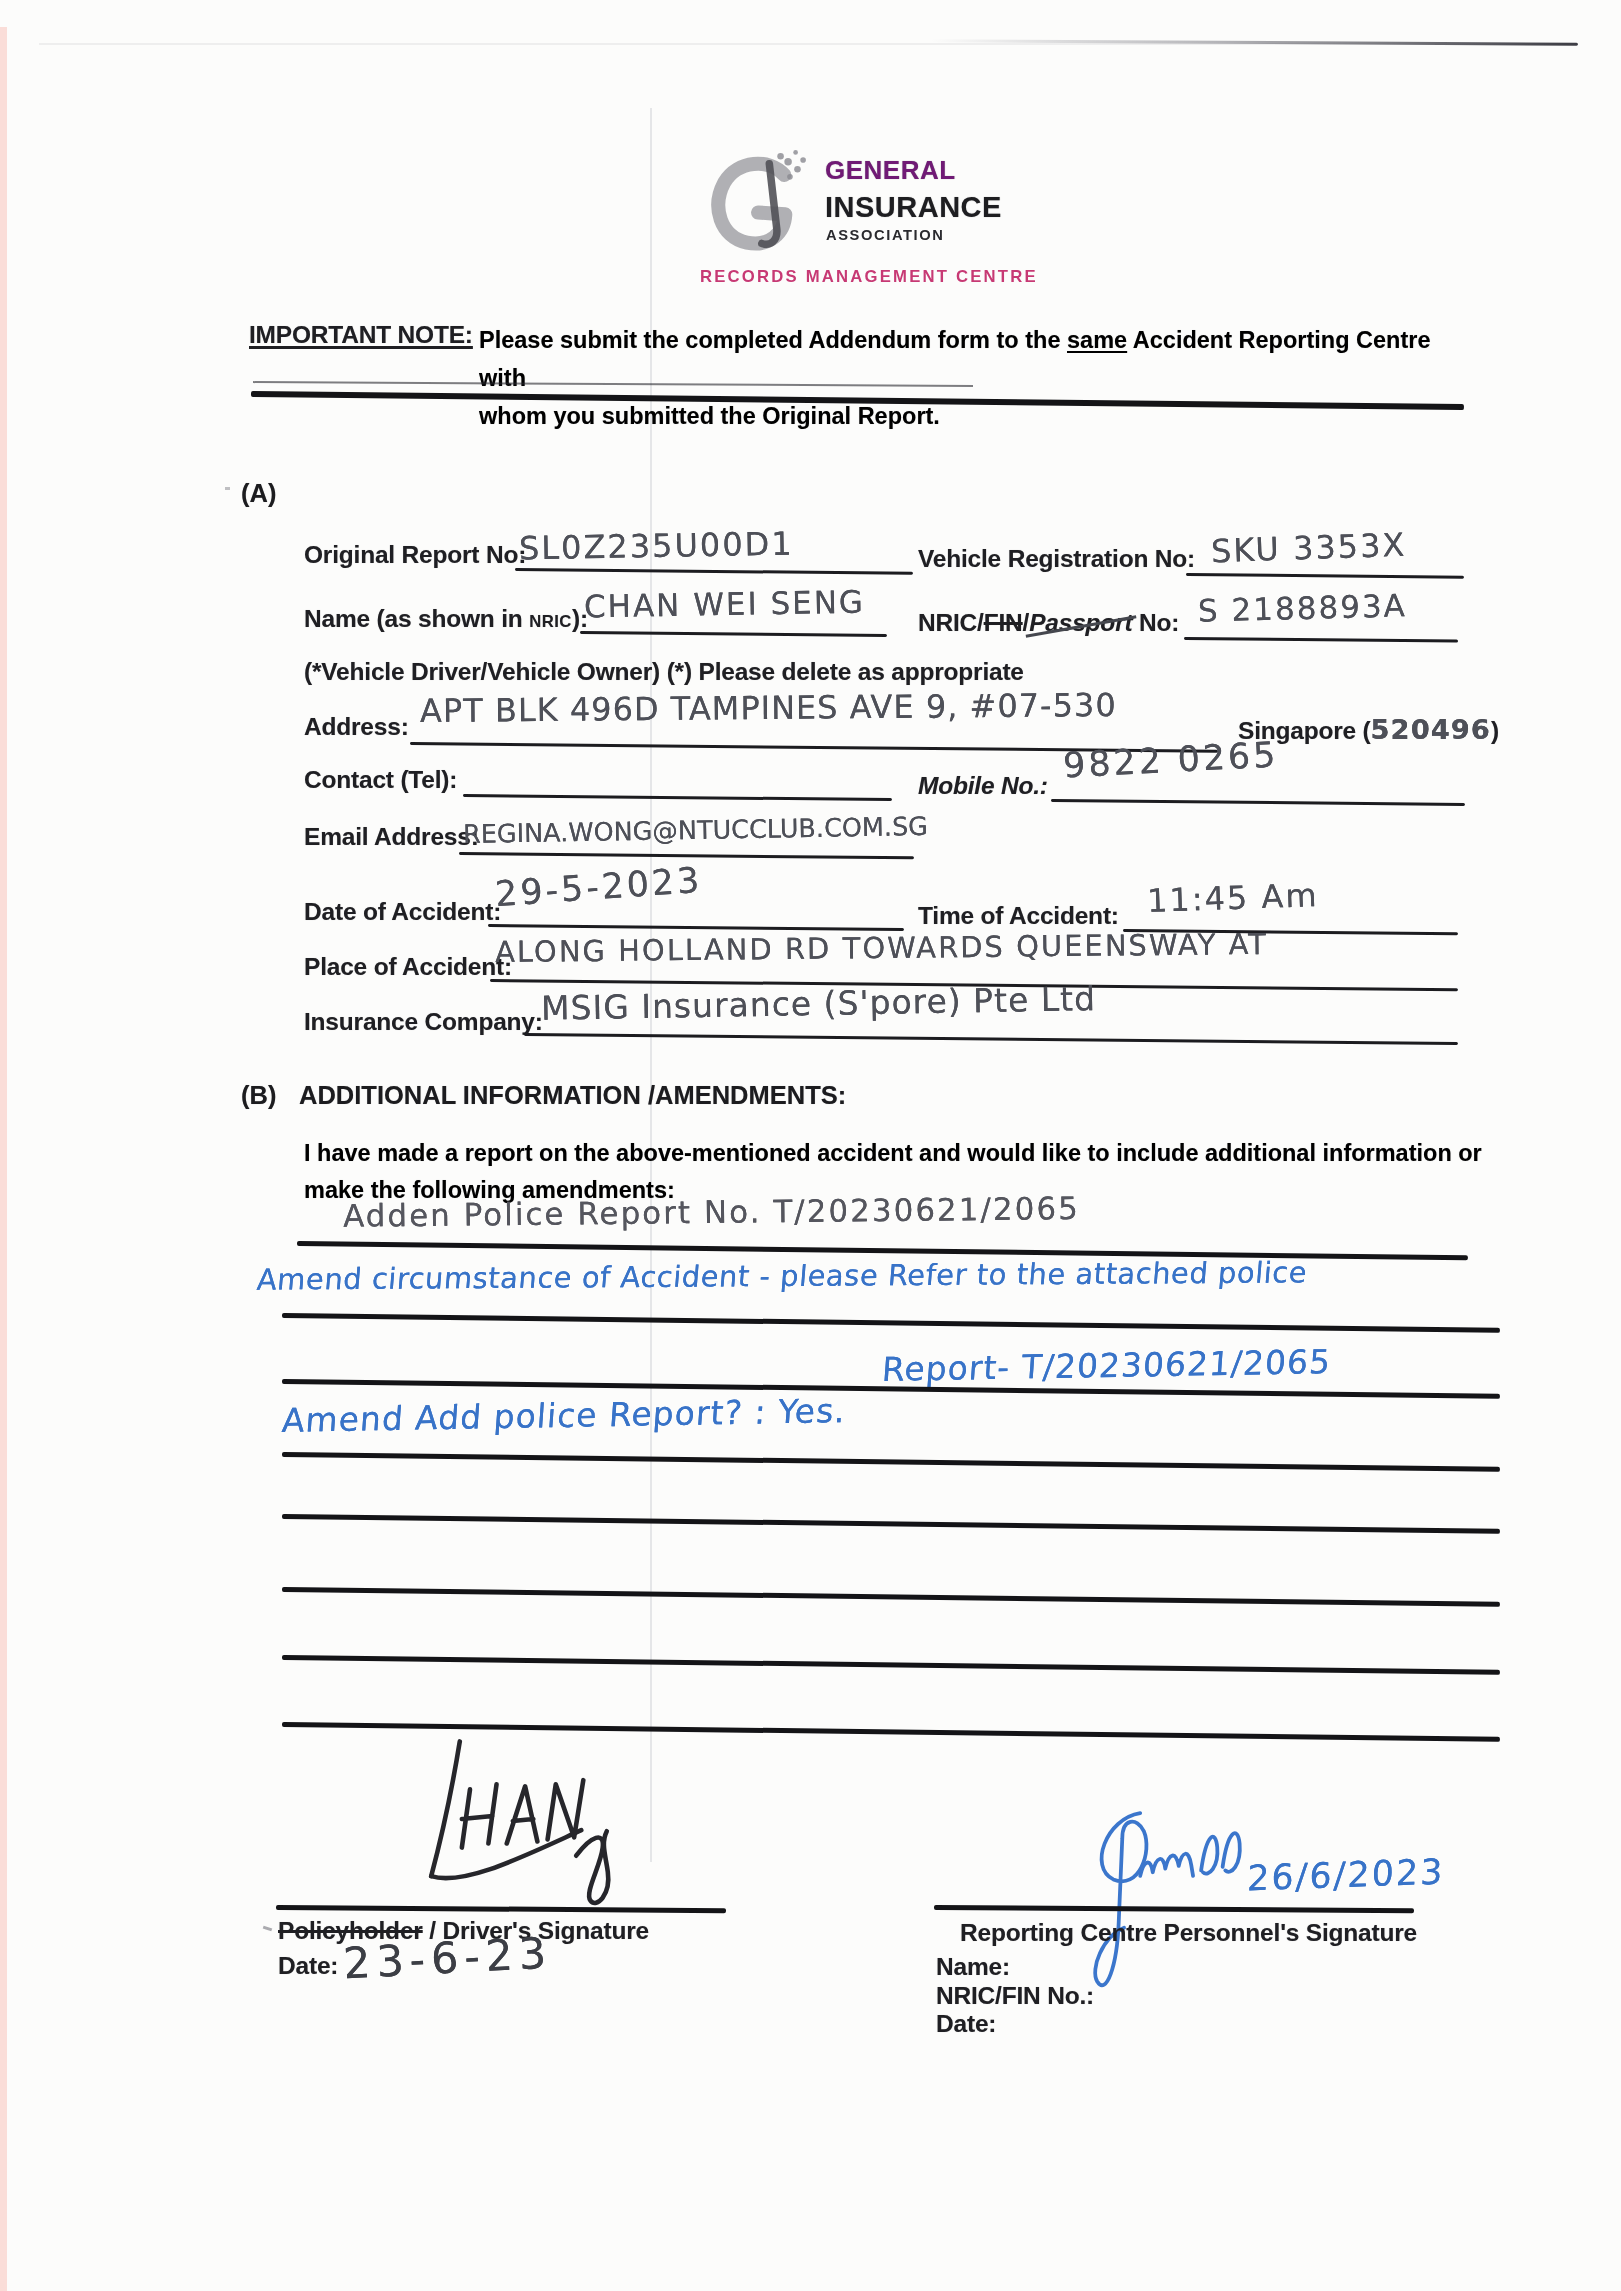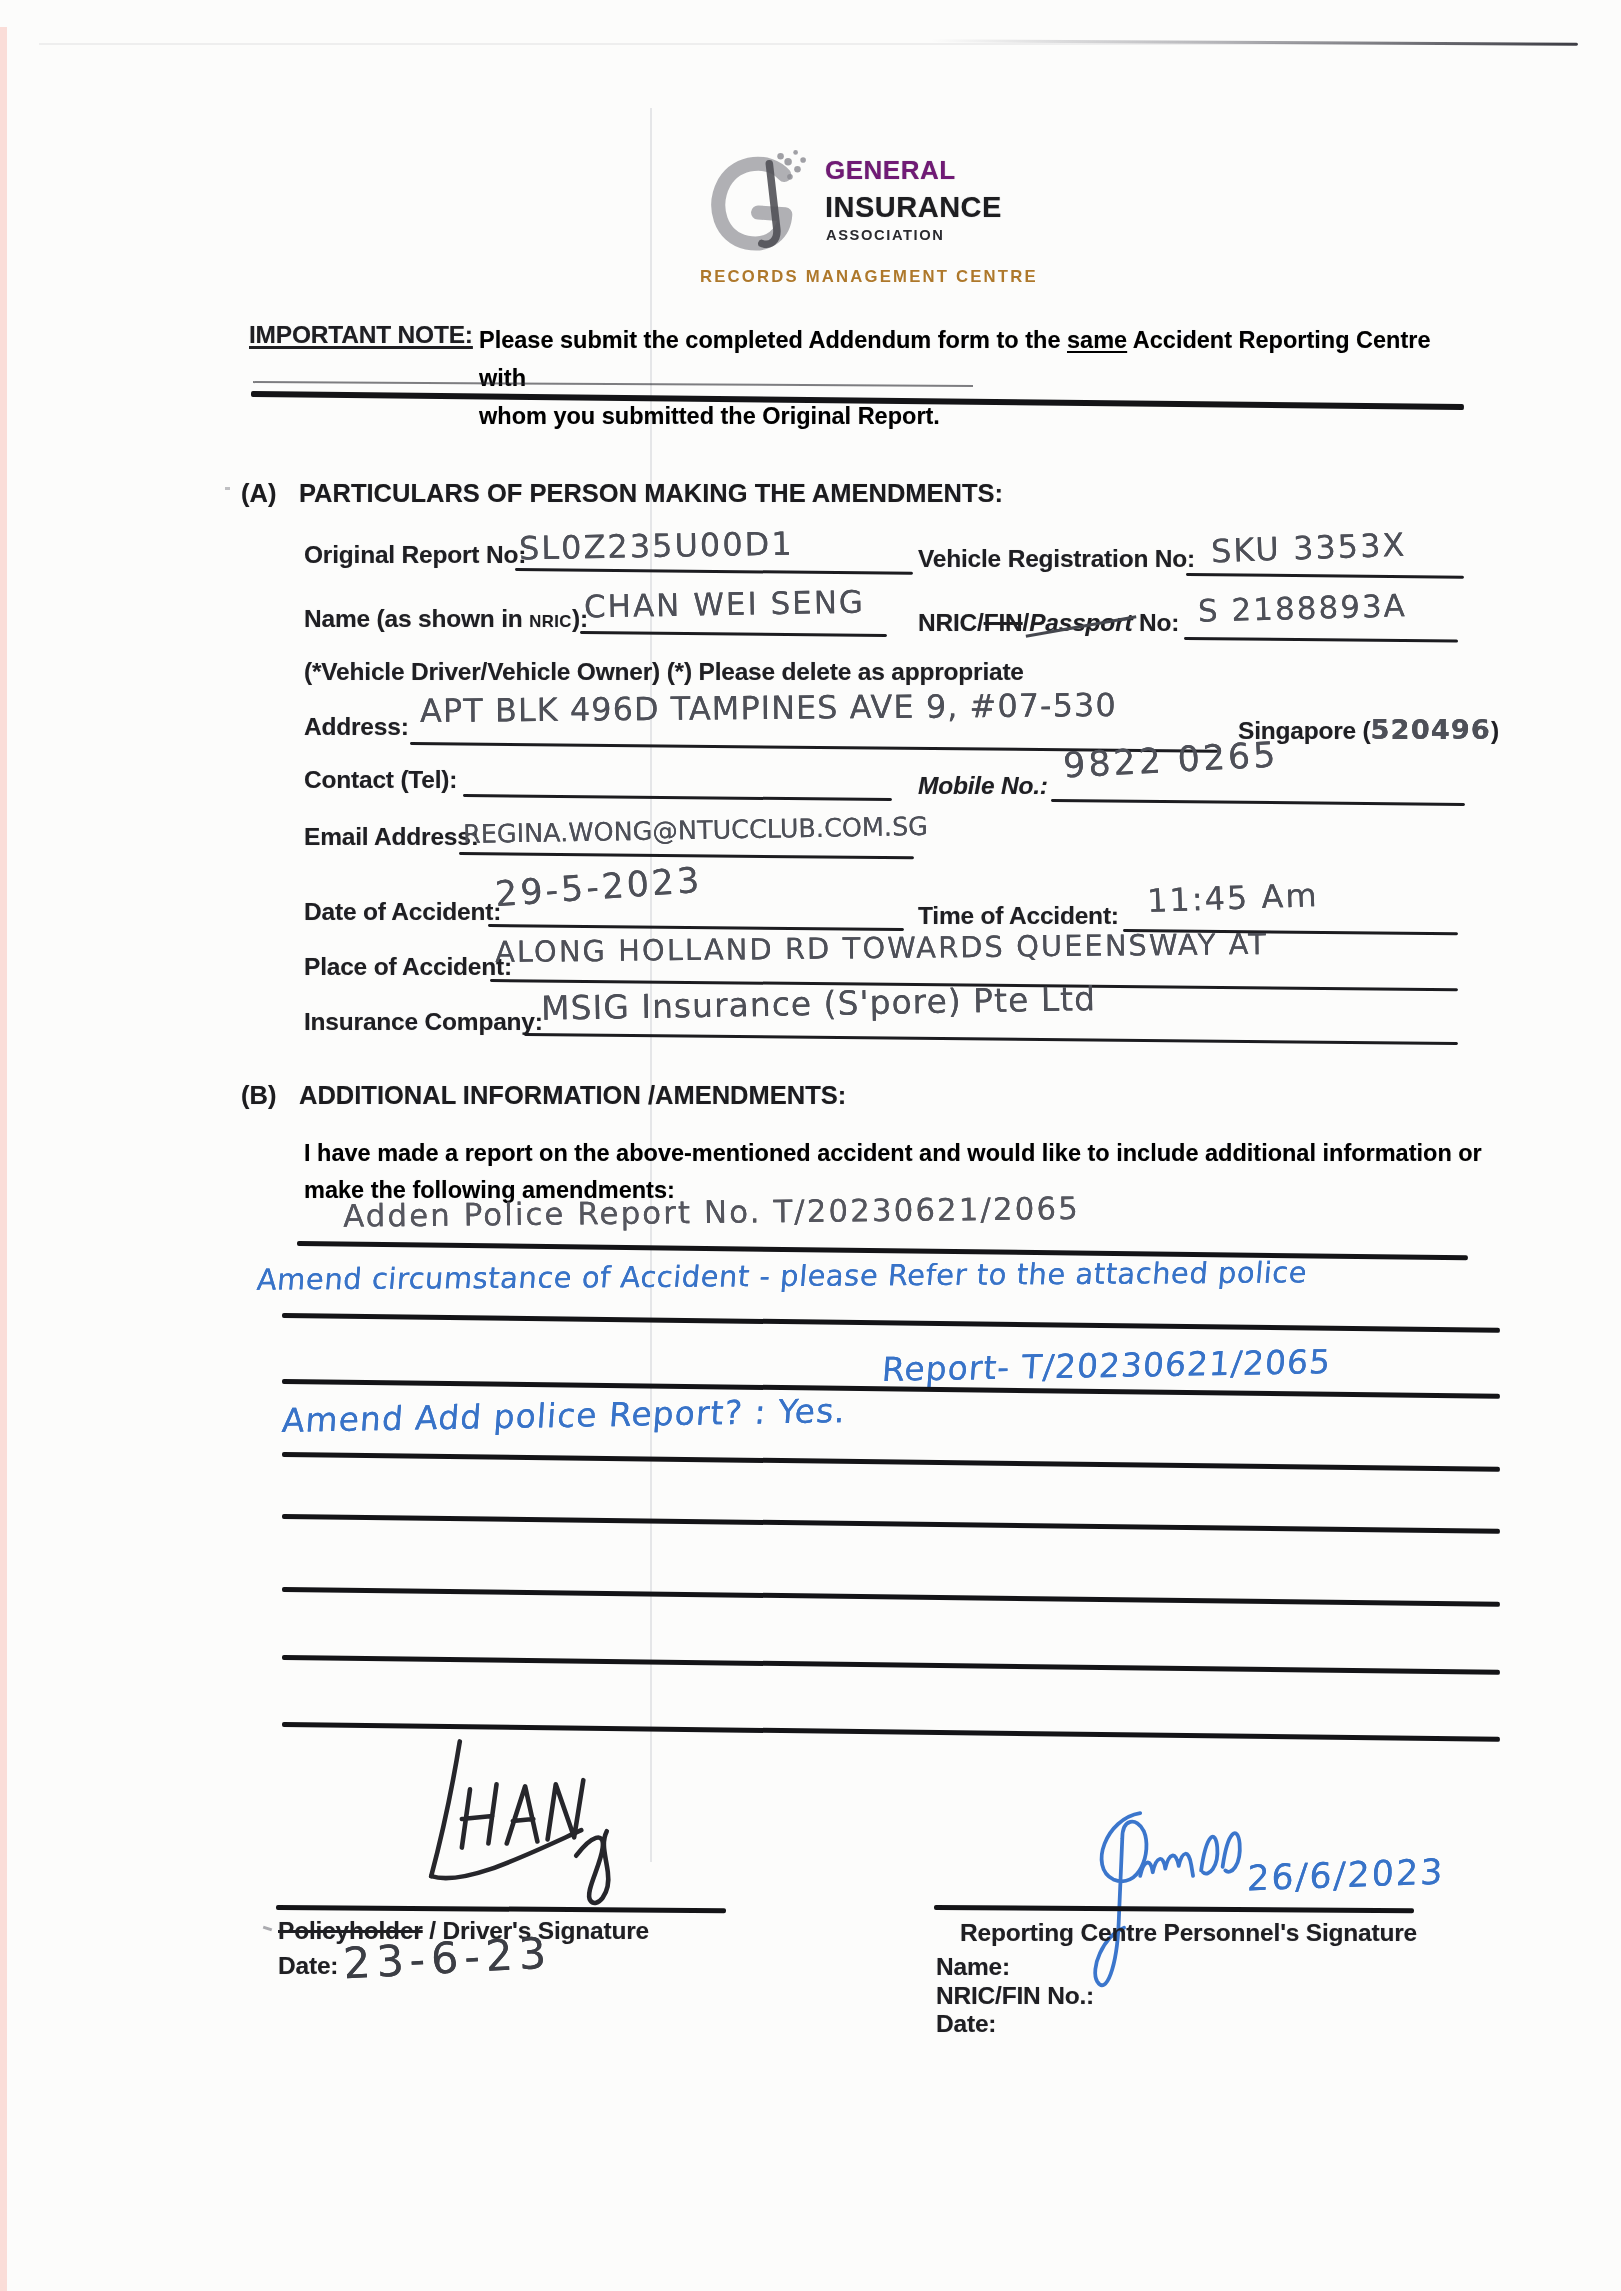--- a/index.html
+++ b/index.html
@@ -60,33 +60,32 @@
         <circle cx="98" cy="30" r="3"></circle>
           <circle cx="112" cy="12" r="3"></circle>
         <circle cx="88" cy="8" r="3.5"></circle>
           <circle cx="104" cy="4" r="2.5"></circle>
       </g>
     </svg>
   </div>
   <div class="abs" style="left:825px;top:155px;font-weight:800;font-size:26px;color:#701a75;letter-spacing:0.5px;text-shadow:0 0 1px rgba(25,25,30,.45);">GENERAL</div>
   <div class="abs" style="left:825px;top:191px;font-weight:800;font-size:29px;color:#1e1e21;letter-spacing:0.5px;text-shadow:0 0 1px rgba(25,25,30,.45);">INSURANCE</div>
   <div class="abs" style="left:826px;top:227px;font-weight:800;font-size:14.7px;color:#2a2a2e;letter-spacing:1.6px;">ASSOCIATION</div>
-  <div class="abs" style="left:700px;top:267px;font-weight:700;font-size:16.7px;color:#a16207;letter-spacing:2.2px;opacity:.85;">RECORDS MANAGEMENT CENTRE</div>
+  <div class="abs" style="left:700px;top:267px;font-weight:700;font-size:16.7px;color:#be185d;letter-spacing:2.2px;opacity:.85;">RECORDS MANAGEMENT CENTRE</div>
 
   <div class="abs lbl und" style="left:249px;top:321px;font-size:24.5px;text-decoration-thickness:2.5px;">IMPORTANT NOTE:</div>
   <div class="abs note-text" style="left:479px;top:321px;width:990px;">
     <span>Please submit the completed Addendum form to the </span><span class="und" style="text-decoration-thickness:2px;">same</span><span> Accident Reporting Centre with</span><br>
     <span>whom you submitted the Original Report.</span>
   </div>
 
   <div class="abs" style="left:253px;top:383px;width:720px;height:2px;background:rgba(40,40,46,.6);transform:rotate(.3deg);"></div>
   <div class="abs rule" style="left:251px;top:391px;width:1213px;height:5.9px;"></div>
 
   <div class="abs hd" style="left:241px;top:479px;">(A)</div>
-  <div class="abs hd" style="left:299px;top:479px;">PARTICULARS OF PERSON MAKING THE AMENDMENTS:</div>
   <div class="abs" style="left:225px;top:487px;width:4.9px;height:2.9px;background:rgba(100,100,110,.4);"></div>
 
   <div class="abs lbl" style="left:304px;top:541px;">Original Report No:</div>
   <div class="abs ul" style="left:515px;top:568px;width:398px;"></div>
   <div class="abs hw" style="left:519px;top:527px;font-size:32px;transform:rotate(-1deg);">SL0Z235U00D1</div>
   <div class="abs lbl" style="left:918px;top:545px;">Vehicle Registration No:</div>
   <div class="abs ul" style="left:1186px;top:573px;width:278px;"></div>
   <div class="abs hw" style="left:1211px;top:529px;font-size:32px;transform:rotate(-2deg);">SKU 3353X</div>
 
   <div class="abs lbl" style="left:304px;top:605px;">

